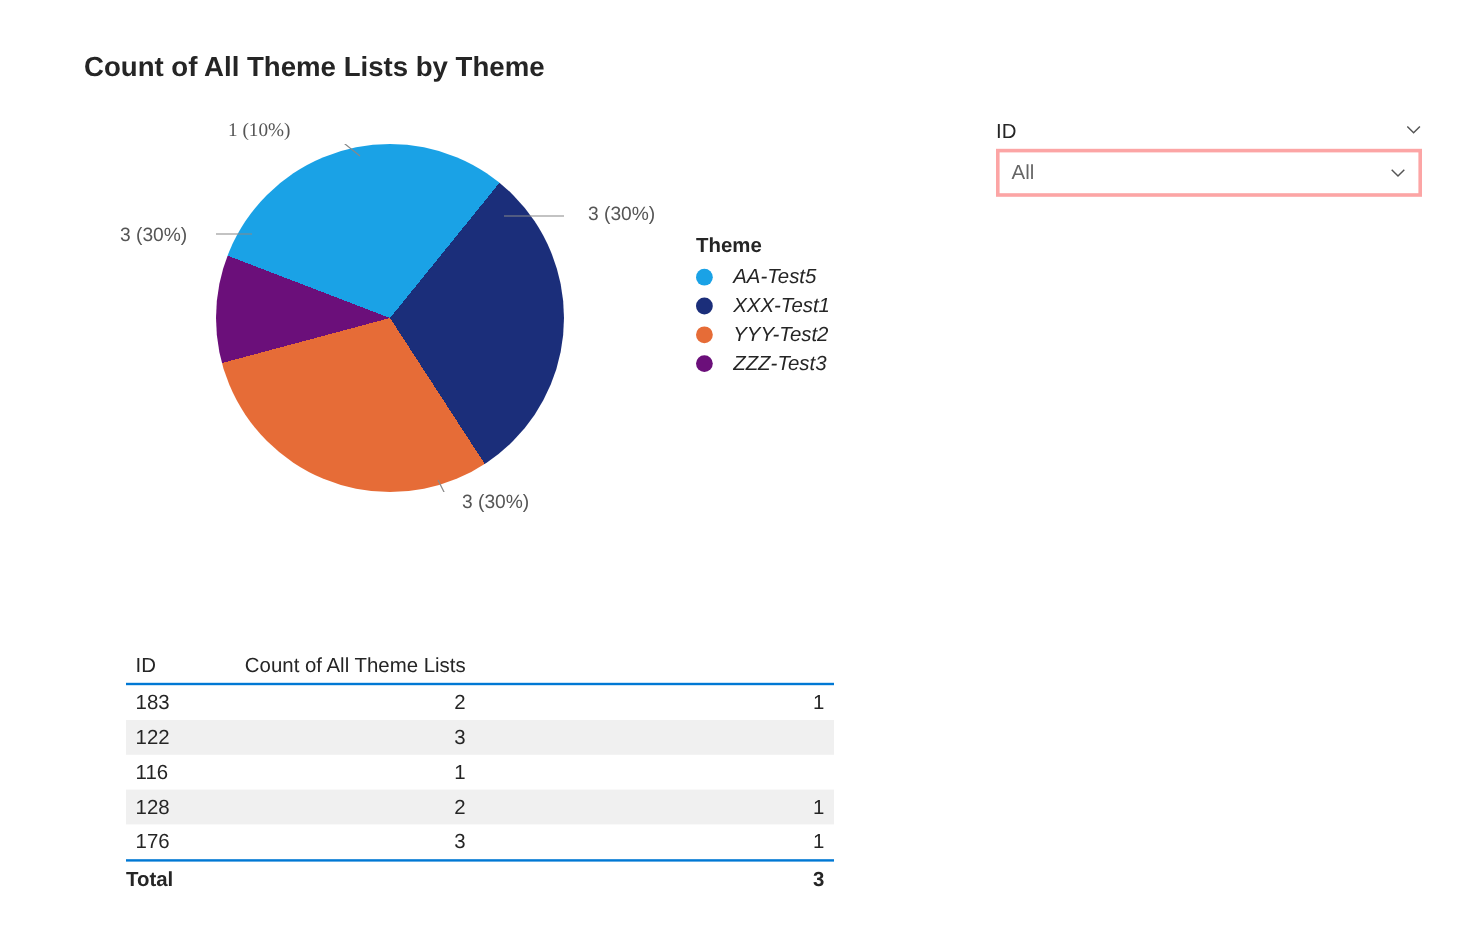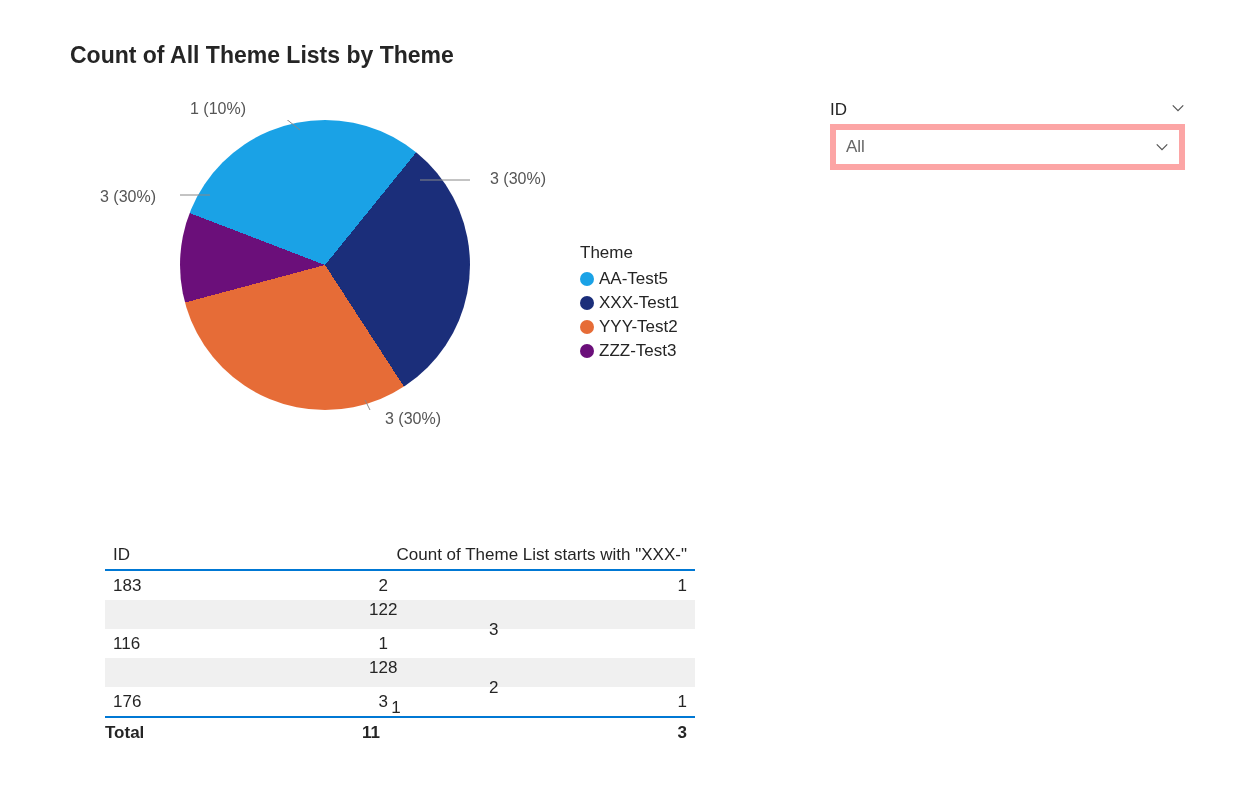--- a/index.html
+++ b/index.html
@@ -2,34 +2,34 @@
 <html><head>
 <meta charset="utf-8">
 <style>
   html,body{margin:0;padding:0;background:#fff;font-family:"Segoe UI",Arial,sans-serif;color:#222;}
   .page{width:1115px;height:789px;position:relative;}
   .chart-title{position:absolute;left:70px;top:42px;font-size:23px;font-weight:600;color:#252525;}
   .pie-wrap{position:absolute;left:180px;top:120px;width:290px;height:290px;}
   .pie{width:290px;height:290px;border-radius:50%;}
   .callout{position:absolute;font-size:16px;color:#555;}
   .legend{position:absolute;left:580px;top:195px;font-size:17px;color:#252525;}
-  .legend-title{font-weight:400;margin-bottom:6px;margin-top:48px;}
-  .legend-item{display:flex;align-items:center;gap:5px;margin:4px 0;}
+  .legend-title{font-weight:700;margin-bottom:6px;}
+  .legend-item{display:flex;align-items:center;gap:17px;margin:4px 0;font-style:italic;}
   .swatch{width:14px;height:14px;border-radius:50%;display:inline-block;}
   .slicer{position:absolute;left:830px;top:100px;width:355px;}
   .slicer-head{display:flex;justify-content:space-between;align-items:center;font-size:17px;color:#252525;padding-bottom:4px;}
   .chev{width:14px;height:14px;}
-  .slicer-drop{border:6px solid #fca5a5;height:34px;display:flex;align-items:center;justify-content:space-between;padding:0 10px;font-size:17px;color:#666;}
+  .slicer-drop{border:3px solid #fca5a5;height:34px;display:flex;align-items:center;justify-content:space-between;padding:0 10px;font-size:17px;color:#666;}
   .tbl{position:absolute;left:105px;top:540px;width:590px;font-size:17px;color:#252525;}
   .tbl-row{display:flex;height:29px;align-items:center;}
   .c1{width:70px;padding-left:8px;}
   .c2{width:205px;text-align:right;padding-right:8px;}
   .c3{flex:1;text-align:right;padding-right:8px;}
   .hd{border-bottom:2px solid #0078d4;}
-  .stripe{background:#f0f0f0;flex-direction:column;}
+  .stripe{background:#f0f0f0;}
   .tot{border-top:2px solid #0078d4;font-weight:700;justify-content:center;}
   svg.leader{position:absolute;left:0;top:0;width:100%;height:100%;pointer-events:none;}
 </style>
 </head>
 <body>
 
 <div class="page">
 
   <div class="chart-title">Count of All Theme Lists by Theme</div>
 
@@ -57,21 +57,21 @@
       <path d="M240 60 L290 60" stroke="#888" fill="none"></path>
       <path d="M185 280 L195 300" stroke="#888" fill="none"></path>
       <path d="M30 75 L-15 75" stroke="#888" fill="none"></path>
       <path d="M120 10 L95 -10 L60 -10" stroke="#888" fill="none"></path>
     </svg>
   </div>
 
   <div class="callout" style="left:490px;top:170px;">3 (30%)</div>
   <div class="callout" style="left:385px;top:410px;">3 (30%)</div>
   <div class="callout" style="left:100px;top:188px;">3 (30%)</div>
-  <div class="callout" style="left:190px;top:100px;">1 (10%)</div>
+  <div class="callout" style="left:190px;top:100px;font-family:Liberation Serif, serif;">1 (10%)</div>
 
   <div class="legend">
     <div class="legend-title">Theme</div>
     <div class="legend-item">
       <span class="swatch" style="background:#1aa2e6"></span>
       <span>AA-Test5</span>
     </div>
     <div class="legend-item">
       <span class="swatch" style="background:#1b2e7a"></span>
       <span>XXX-Test1</span>
@@ -82,21 +82,21 @@
     </div>
     <div class="legend-item">
       <span class="swatch" style="background:#6b0f7a"></span>
       <span>ZZZ-Test3</span>
     </div>
   </div>
 
   <div class="tbl">
     <div class="tbl-row hd">
       <div class="c1">ID</div>
-      <div class="c3">Count of Theme List starts with "XXX-"</div>
+      <div class="c2">Count of All Theme Lists</div>
     </div>
     <div class="tbl-row">
       <div class="c1">183</div>
       <div class="c2">2</div>
       <div class="c3">1</div>
     </div>
     <div class="tbl-row stripe">
       <div class="c1">122</div>
       <div class="c2">3</div>
       <div class="c3"></div>
@@ -111,18 +111,17 @@
       <div class="c2">2</div>
       <div class="c3">1</div>
     </div>
     <div class="tbl-row">
       <div class="c1">176</div>
       <div class="c2">3</div>
       <div class="c3">1</div>
     </div>
     <div class="tbl-row tot">
       <div class="c1" style="padding-left:0">Total</div>
-      <div class="c2">11</div>
       <div class="c3">3</div>
     </div>
   </div>
 
 </div>
 
 </body></html>

